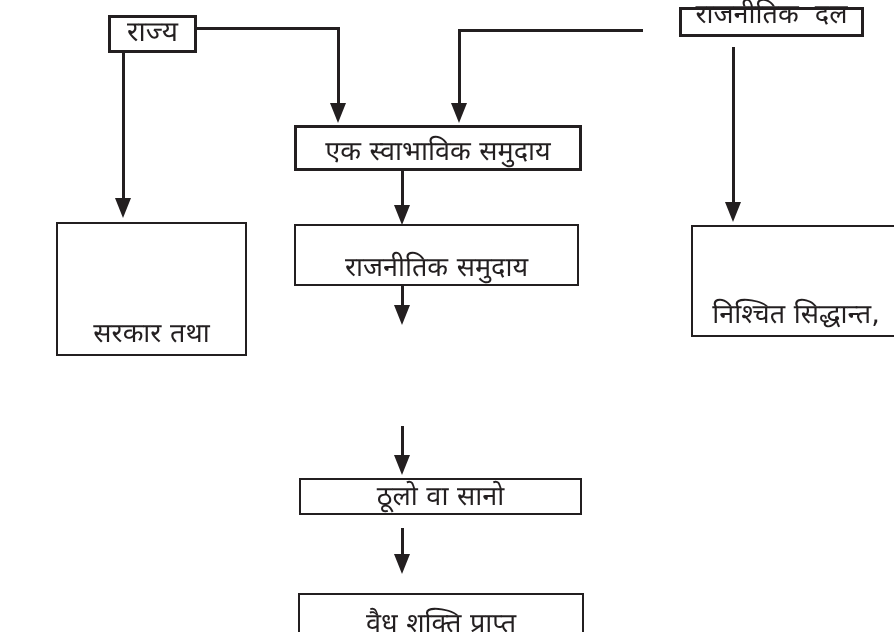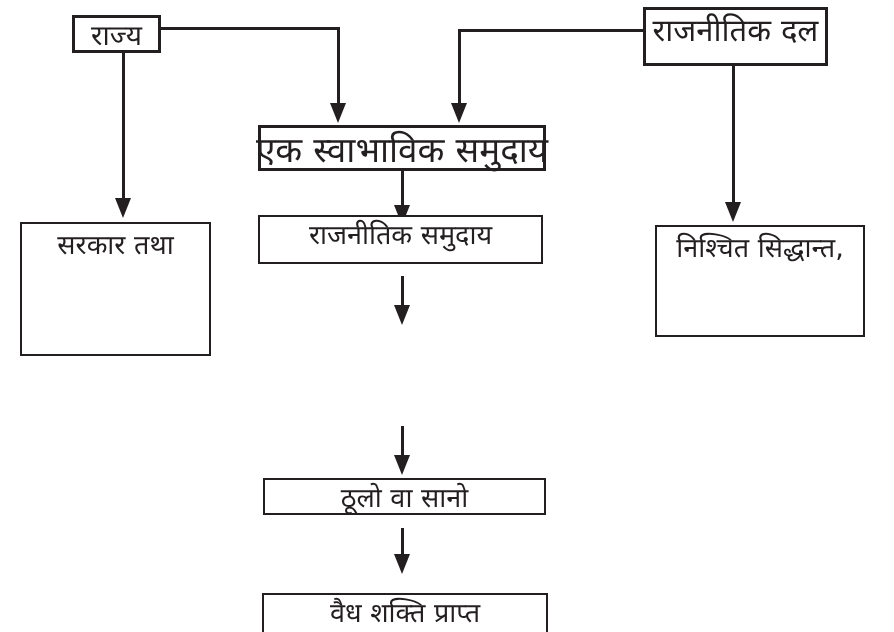--- a/index.html
+++ b/index.html
@@ -17,34 +17,35 @@
     color: #231f20;
   }
   .node {
     position: absolute;
     box-sizing: border-box;
     border: 3px solid #231f20;
     background: #ffffff;
     display: flex;
     flex-direction: column;
     align-items: center;
-    justify-content: flex-start;
+    justify-content: flex-end;
     text-align: center;
     font-size: 27px;
     line-height: 1.3;
     white-space: nowrap;
+    margin-left: 36px;
   }
   .node.thin { border-width: 2px; }
 
   
   #n-state      { left: 72px;  top: 15px;  width: 89px;  height: 38px;  font-size: 28px; }
-  #n-party      { left: 643px; top: 7px;   width: 185px; height: 59px;  font-size: 31px; }
-  #n-natural    { left: 258px; top: 125px; width: 288px; height: 46px;  font-size: 35px; }
+  #n-party      { left: 643px; top: 7px;   width: 185px; height: 30px;  font-size: 27px; font-family: Liberation Mono, monospace; }
+  #n-natural    { left: 258px; top: 125px; width: 288px; height: 46px;  font-size: 27px; }
   #n-state-attr { left: 20px;  top: 222px; width: 191px; height: 134px; line-height: 42px; }
-  #n-polcom     { left: 258px; top: 215px; width: 285px; height: 49px; }
+  #n-polcom     { left: 258px; top: 224px; width: 285px; height: 62px; }
   #n-party-attr { left: 655px; top: 225px; width: 210px; height: 112px; line-height: 42px; }
   #n-purpose    { left: 263px; top: 327px; width: 283px; height: 99px;  line-height: 47px; }
   #n-size       { left: 263px; top: 478px; width: 283px; height: 37px; }
   #n-power      { left: 262px; top: 593px; width: 286px; height: 49px; }
 
   
   .seg {
     position: absolute;
     background: #231f20;
   }

